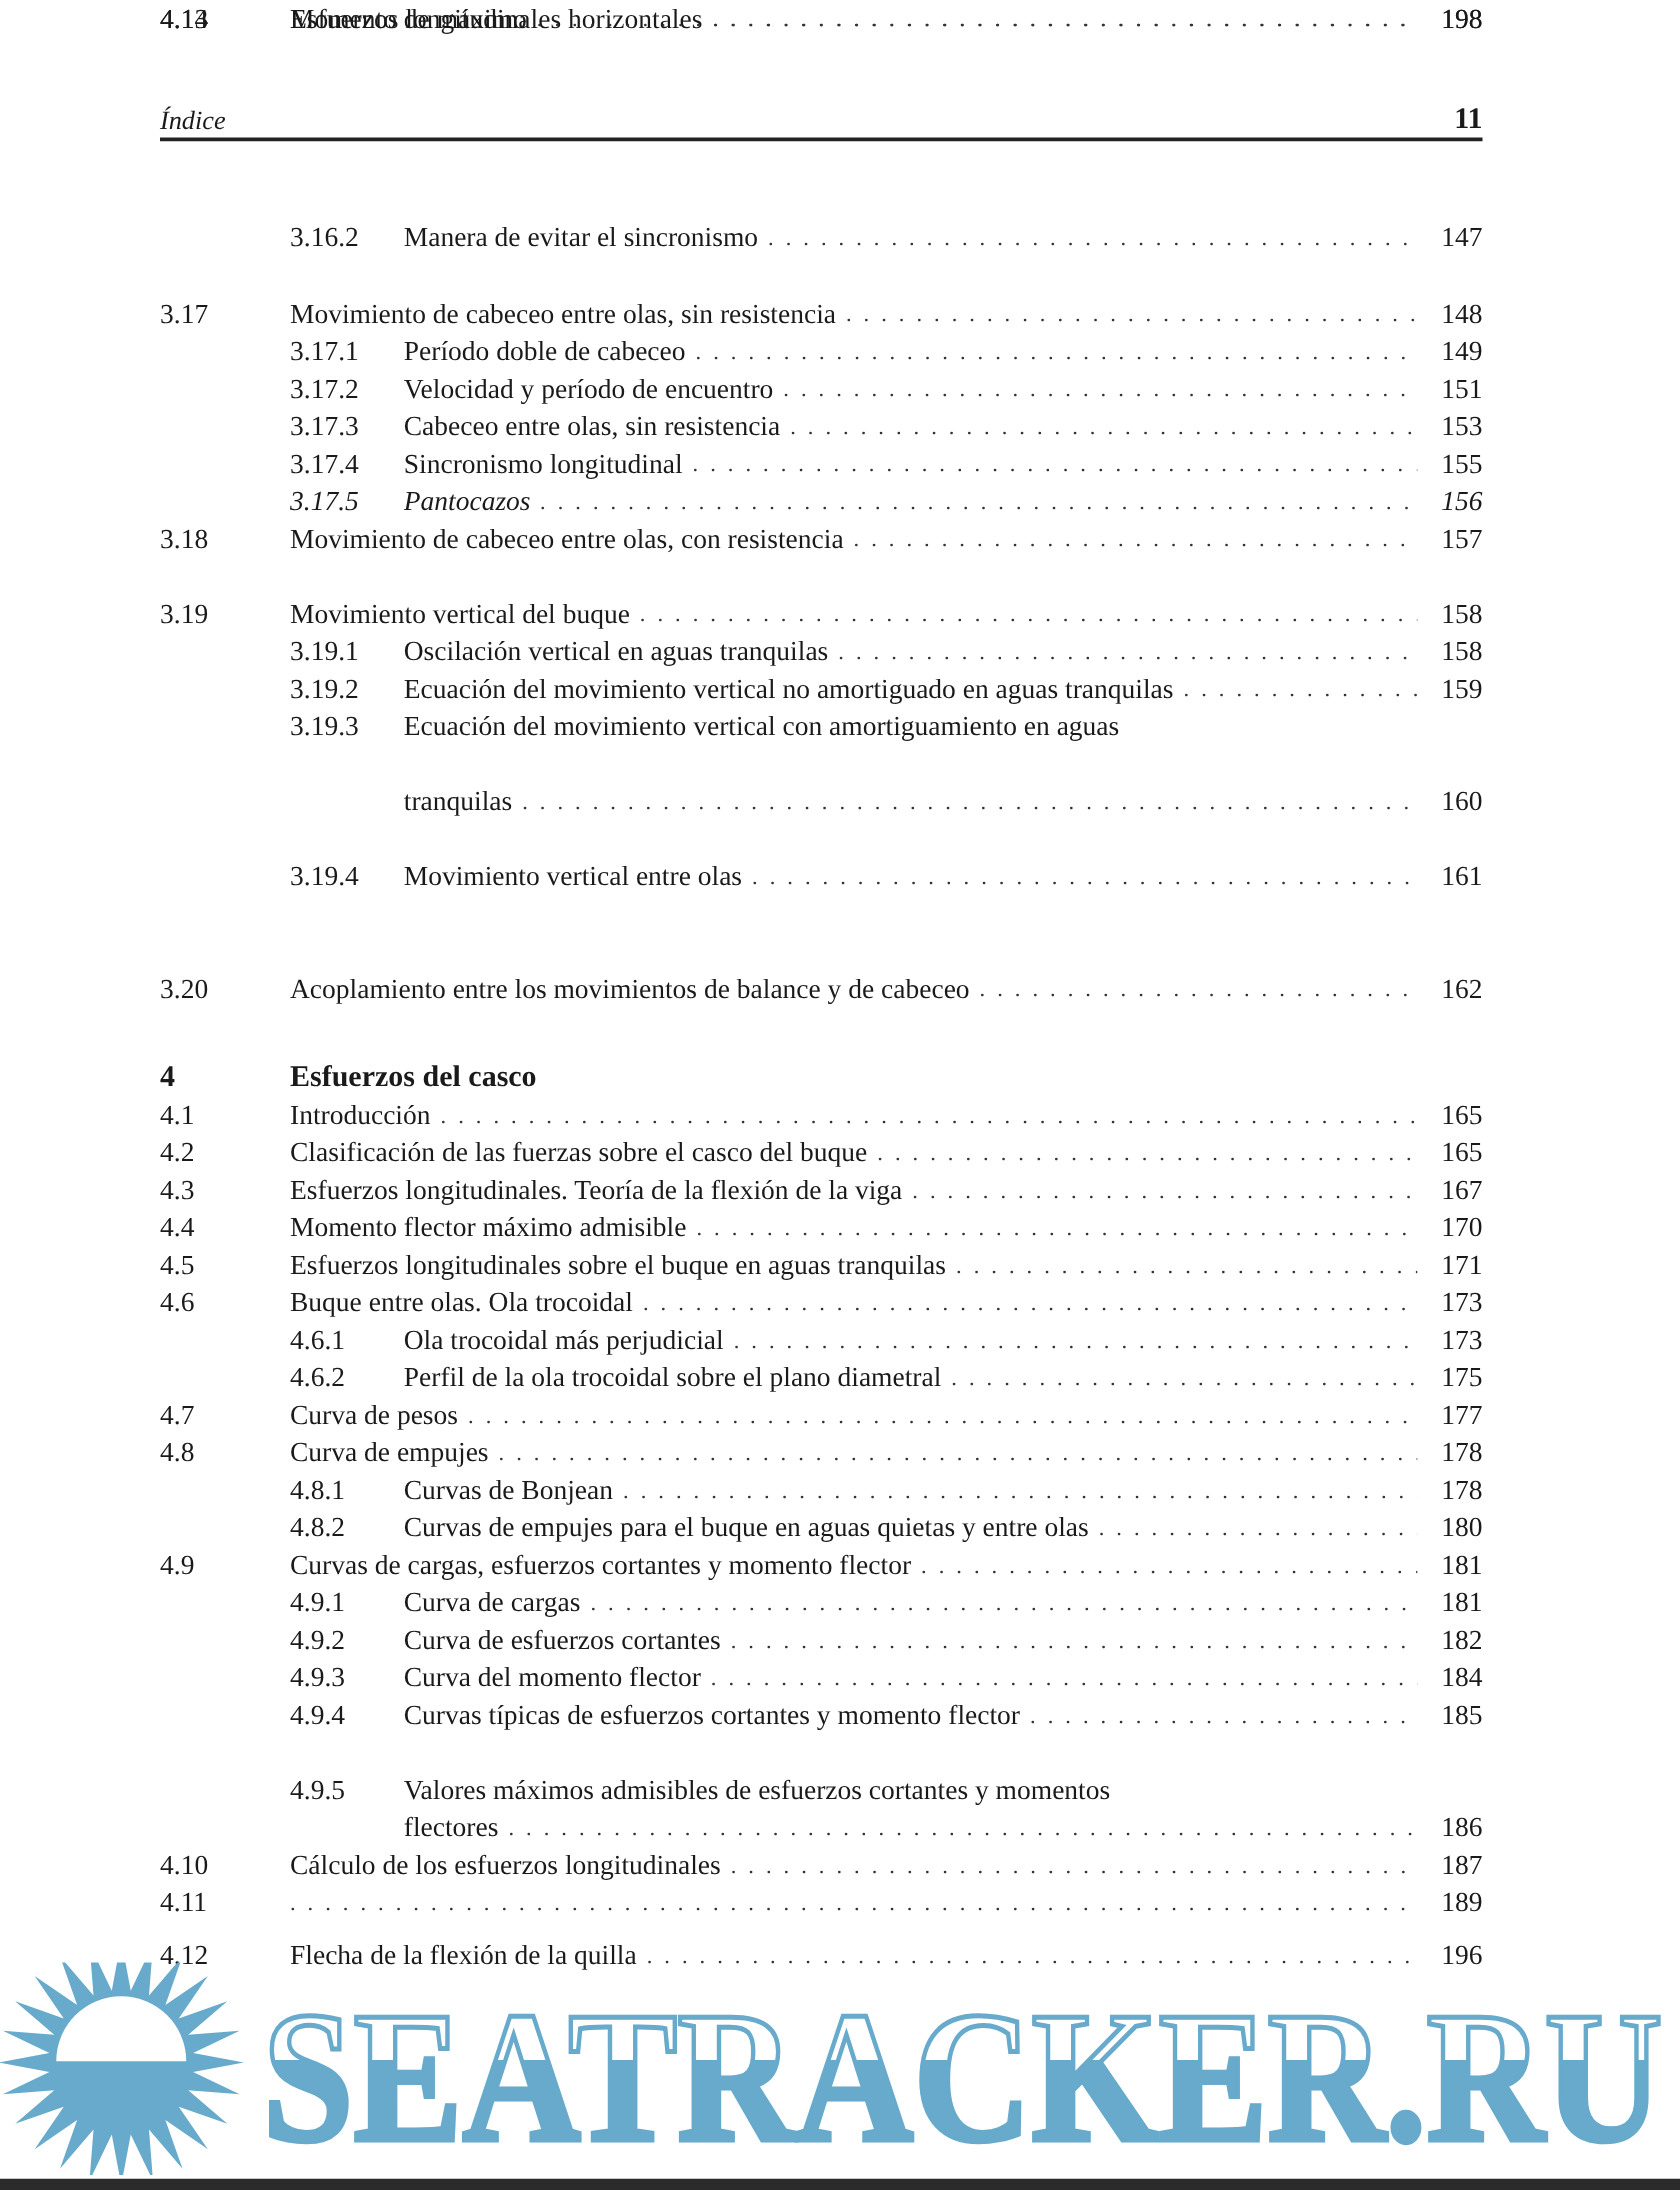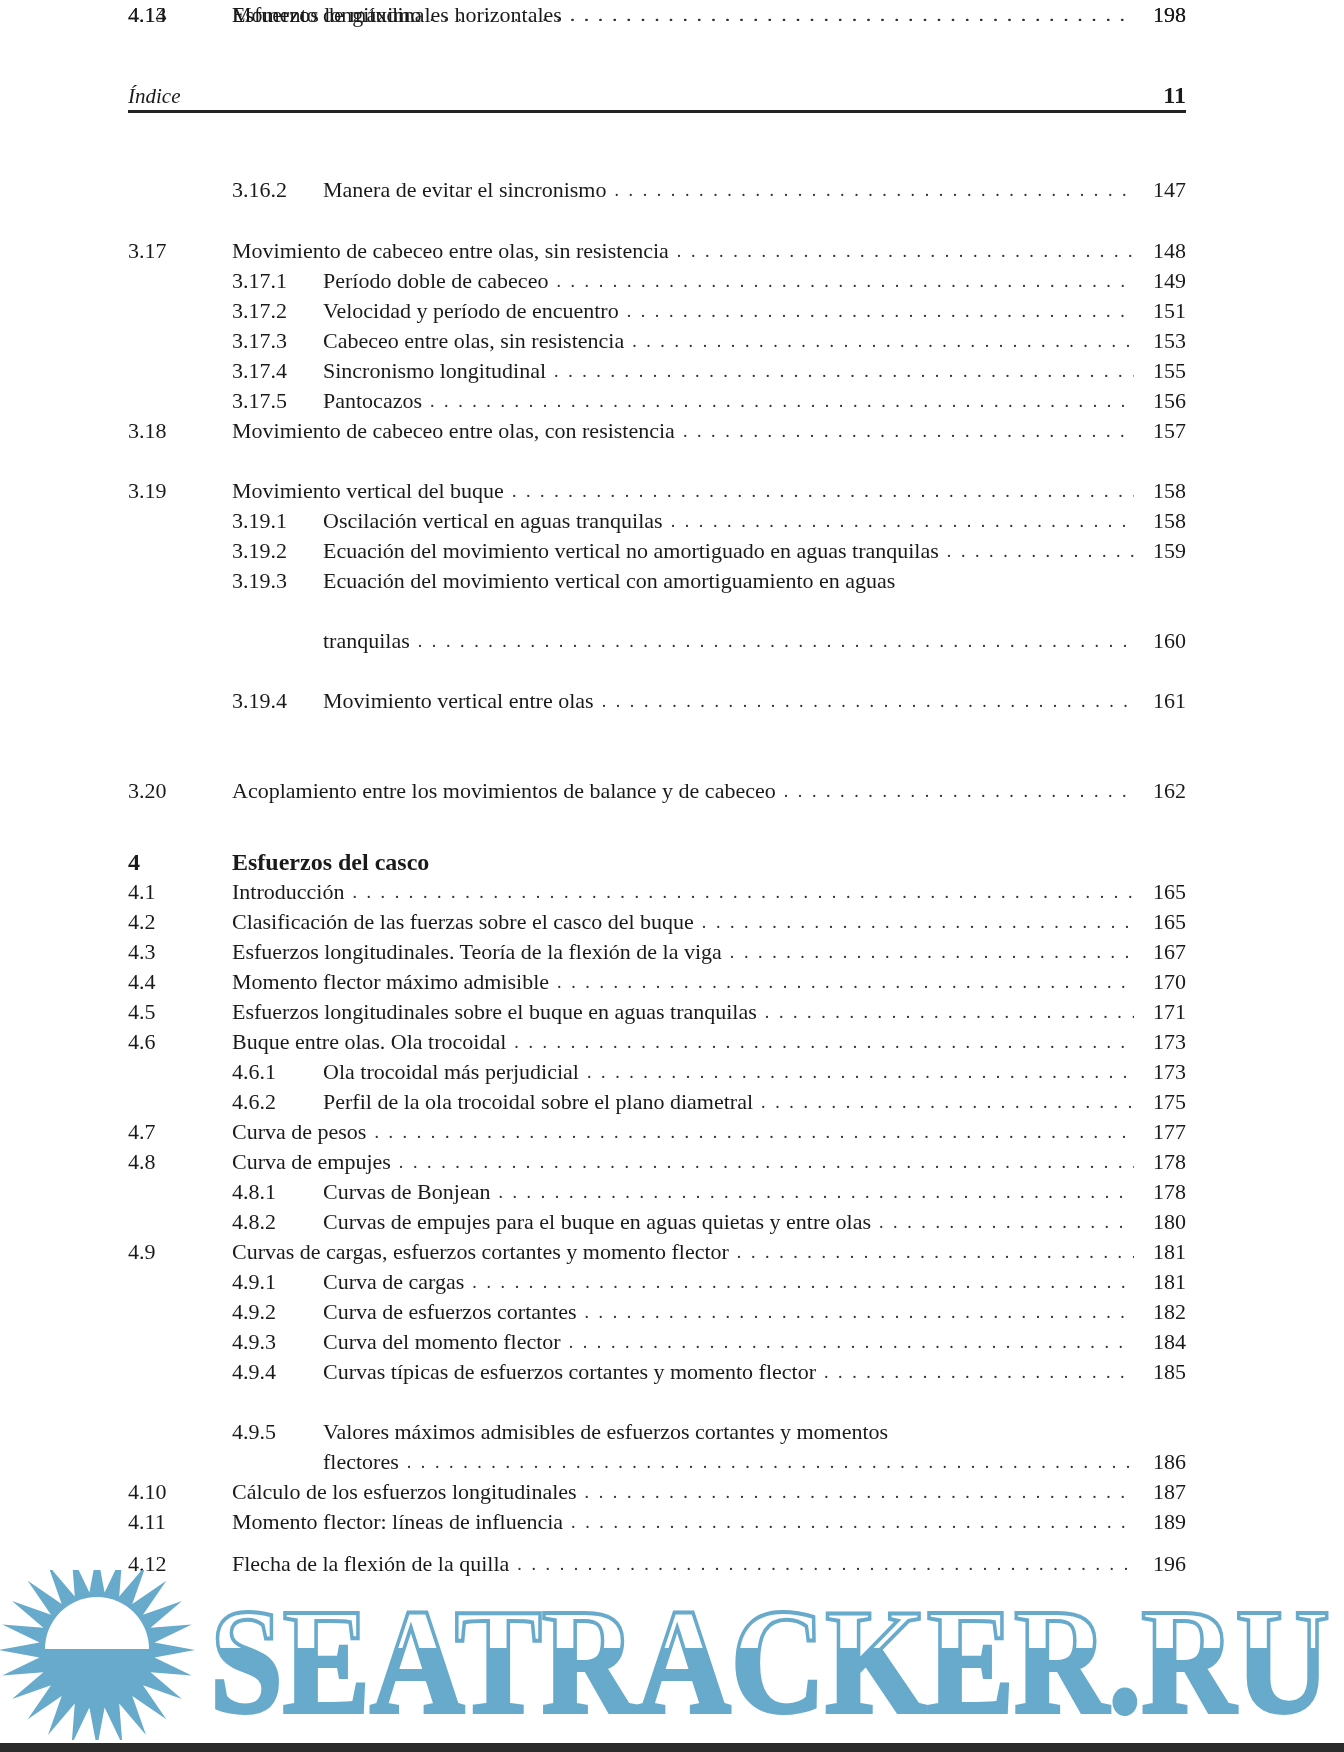--- a/index.html
+++ b/index.html
@@ -78,21 +78,21 @@
       <span class="page">153</span>
     </div>
     <div class="row l2" style="top: 356px;">
       <span class="num">3.17.4</span>
       <span class="title-wrap">
         <span class="title">Sincronismo longitudinal</span>
         <span class="leader">........................................................................................................................................................................................................</span>
       </span>
       <span class="page">155</span>
     </div>
-    <div class="row l2" style="top: 386px;">
+    <div class="row l2" style="top: 386px; font-style: italic;">
       <span class="num">3.17.5</span>
       <span class="title-wrap">
         <span class="title">Pantocazos</span>
         <span class="leader">........................................................................................................................................................................................................</span>
       </span>
       <span class="page">156</span>
     </div>
     <div class="row l1" style="top: 416px;">
       <span class="num">3.18</span>
       <span class="title-wrap">
@@ -313,21 +313,20 @@
       <span class="num">4.10</span>
       <span class="title-wrap">
         <span class="title">Cálculo de los esfuerzos longitudinales</span>
         <span class="leader">........................................................................................................................................................................................................</span>
       </span>
       <span class="page">187</span>
     </div>
     <div class="row l1" style="top: 1507px;">
       <span class="num">4.11</span>
       <span class="title-wrap">
-        <span class="title">Momento flector: líneas de influencia</span>
         <span class="leader">........................................................................................................................................................................................................</span>
       </span>
       <span class="page">189</span>
     </div>
     <div class="row l1" style="top: 1537px; margin-top: 12px;">
       <span class="num">4.12</span>
       <span class="title-wrap">
         <span class="title">Flecha de la flexión de la quilla</span>
         <span class="leader">........................................................................................................................................................................................................</span>
       </span>

